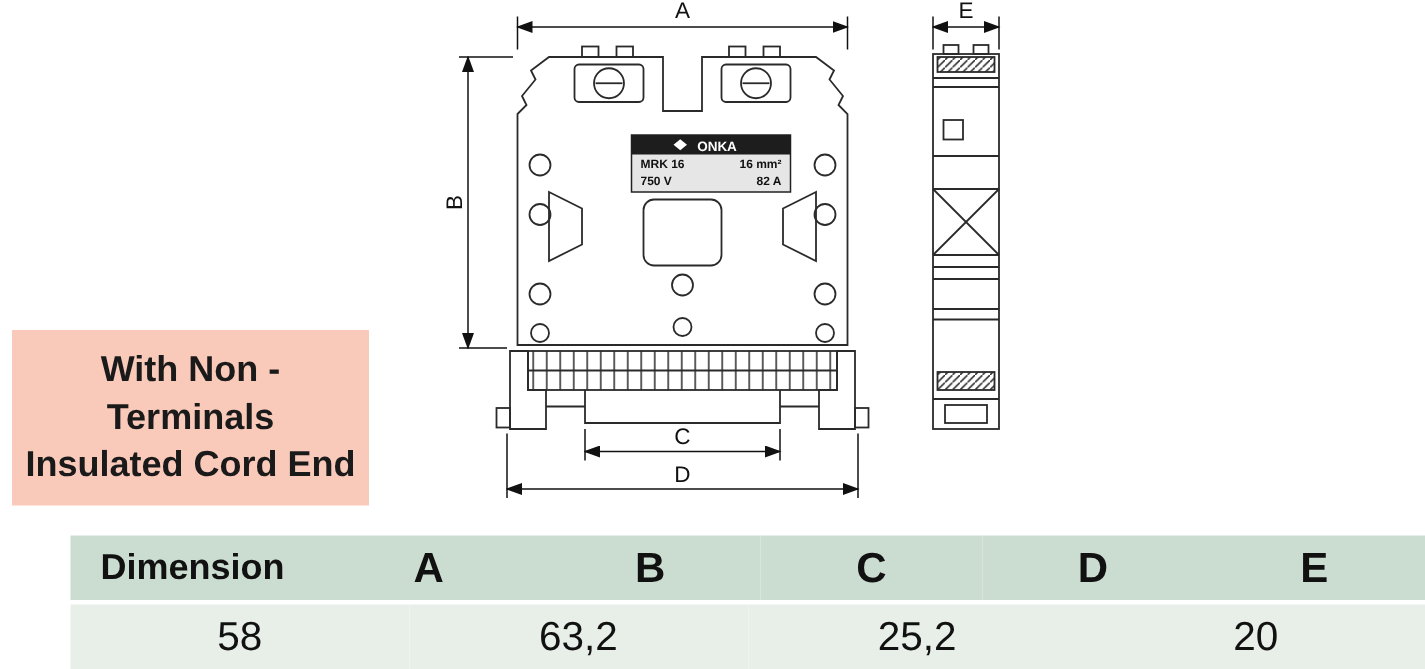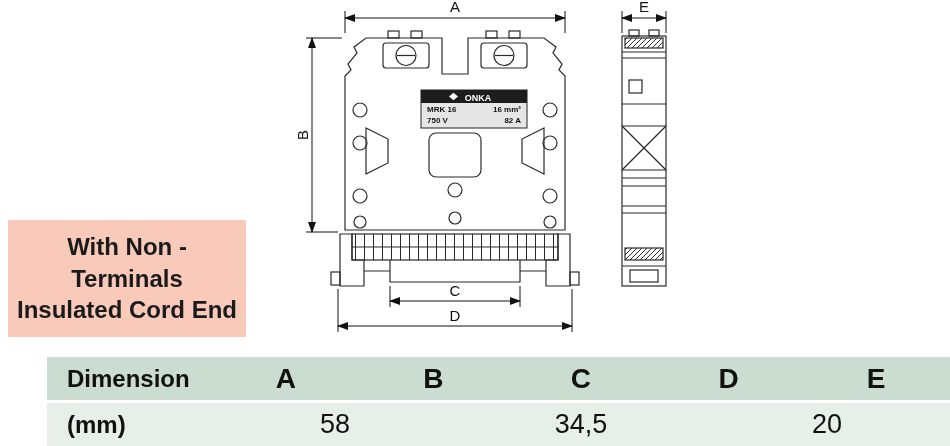--- a/index.html
+++ b/index.html
@@ -166,20 +166,20 @@
   <div class="dim-table">
     <div class="trow header-row">
       <div class="cell label">Dimension</div>
       <div class="cell col letter">A</div>
       <div class="cell col letter">B</div>
       <div class="cell col letter">C</div>
       <div class="cell col letter">D</div>
       <div class="cell col letter">E</div>
     </div>
     <div class="trow values-row">
-      <div class="cell label">(mm)</div>
       <div class="cell col value">58</div>
-      <div class="cell col value">34,5</div>
+      <div class="cell col value">63,2</div>
+      <div class="cell col value">25,2</div>
       <div class="cell col value">20</div>
     </div>
   </div>
 
 </div>
 
 </body></html>

